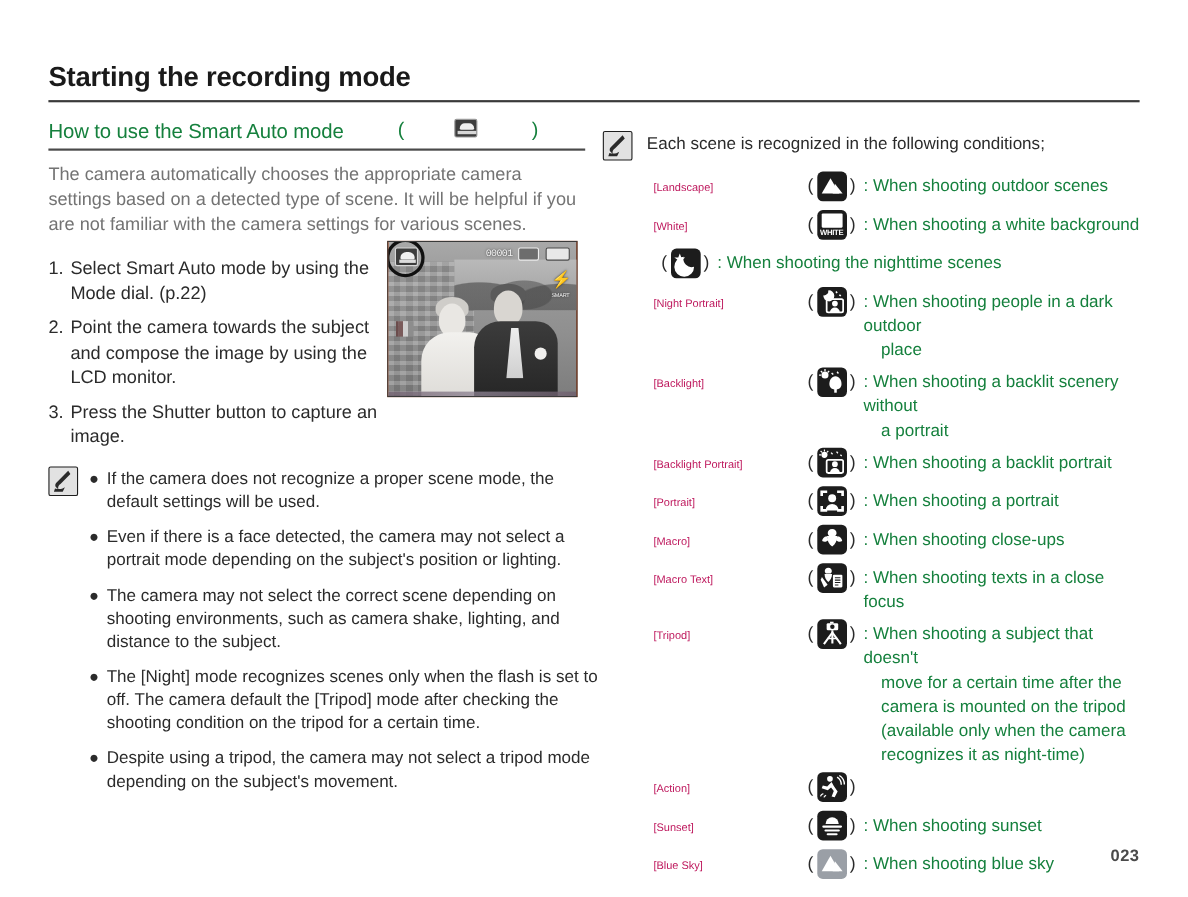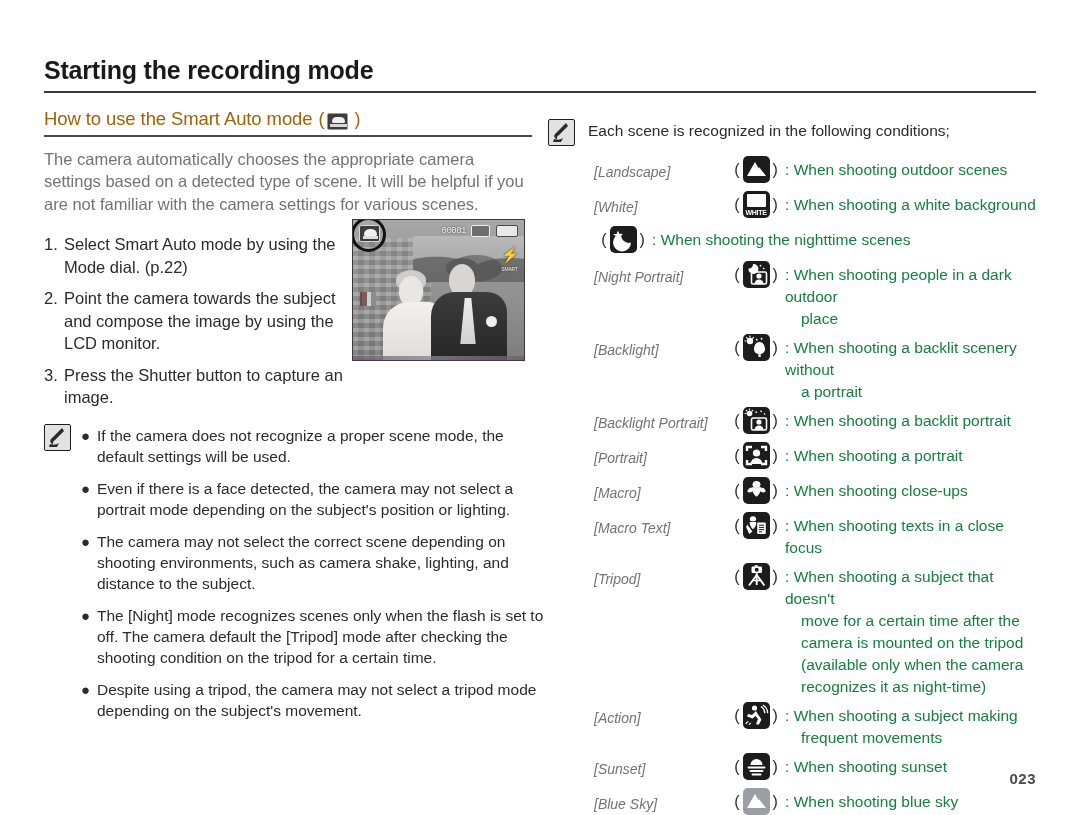--- a/index.html
+++ b/index.html
@@ -32,24 +32,25 @@
   }
 
   
   #left-col {
     position: absolute;
     left: 44px; top: 108px;
     width: 492px;
   }
   #section-heading-row {
     display: flex;
-    align-items: flex-end;
+    align-items: flex-start;
     font-size: 18.5px;
-    color: #a16207;
+    color: #15803d;
     padding-bottom: 5px;
+    gap: 43px;
   }
   #section-heading-row .heading-text { letter-spacing: -0.1px; }
   #section-heading-row .paren {
     font-size: 18px;
     margin: 0 3px 0 6px;
   }
   #section-rule {
     width: 488px; height: 1.5px;
     background: #4a4a4a;
     margin-bottom: 11px;
@@ -293,26 +294,25 @@
     margin-left: 46px;
   }
   .scene-row {
     display: flex;
     align-items: flex-start;
     margin-bottom: 2px;
     min-height: 33px;
   }
   .scene-label {
     flex: 0 0 133px;
-    font-size: 14px;
+    font-size: 10px;
     line-height: 22px;
     padding-top: 7px;
-    color: #737373;
+    color: #be185d;
     white-space: nowrap;
-    font-style: italic;
   }
   .scene-icon-wrap {
     flex: 0 0 58px;
     display: flex;
     align-items: flex-start;
     justify-content: center;
     padding-top: 2px;
   }
   .paren-l, .paren-r {
     font-size: 16px;
@@ -651,21 +651,20 @@
         <span class="sicon">
           <svg width="27" height="27" viewBox="0 0 27 27">
             <circle cx="11.5" cy="6" r="2.6" fill="#fff"></circle>
             <path d="M13 9 L9 13 L5 12 L4 14.5 L9.5 16.5 L12.5 14 L15 17 L13 22 L15.8 22.8 L18.5 17.5 L15 12.5 Z" fill="#fff"></path>
             <path d="M18 4.5 c2.5 1.5 3.8 4 3.8 6.8 M20 3 c3 1.8 4.6 4.8 4.6 8.2" stroke="#fff" stroke-width="1.3" fill="none"></path>
             <path d="M5.5 19.5 c-1.4 .4 -2.3 1.3 -2.6 2.5 M8 21 c-1 .3 -1.7 1 -1.9 1.9" stroke="#fff" stroke-width="1.2" fill="none"></path>
           </svg>
         </span>
         <span class="paren-r">)</span>
       </div>
-      <div class="scene-desc"><span>:</span> <span>When shooting a subject making</span><span class="cont">frequent movements</span></div>
     </div>
 
     <div class="scene-row">
       <div class="scene-label">[Sunset]</div>
       <div class="scene-icon-wrap">
         <span class="paren-l">(</span>
         <span class="sicon">
           <svg width="27" height="27" viewBox="0 0 27 27">
             <path d="M13.5 6 a6 6 0 0 1 6 6 H7.5 a6 6 0 0 1 6 -6 Z" fill="#fff"></path>
             <rect x="4.5" y="13.4" width="18" height="2" rx="1" fill="#fff"></rect>

